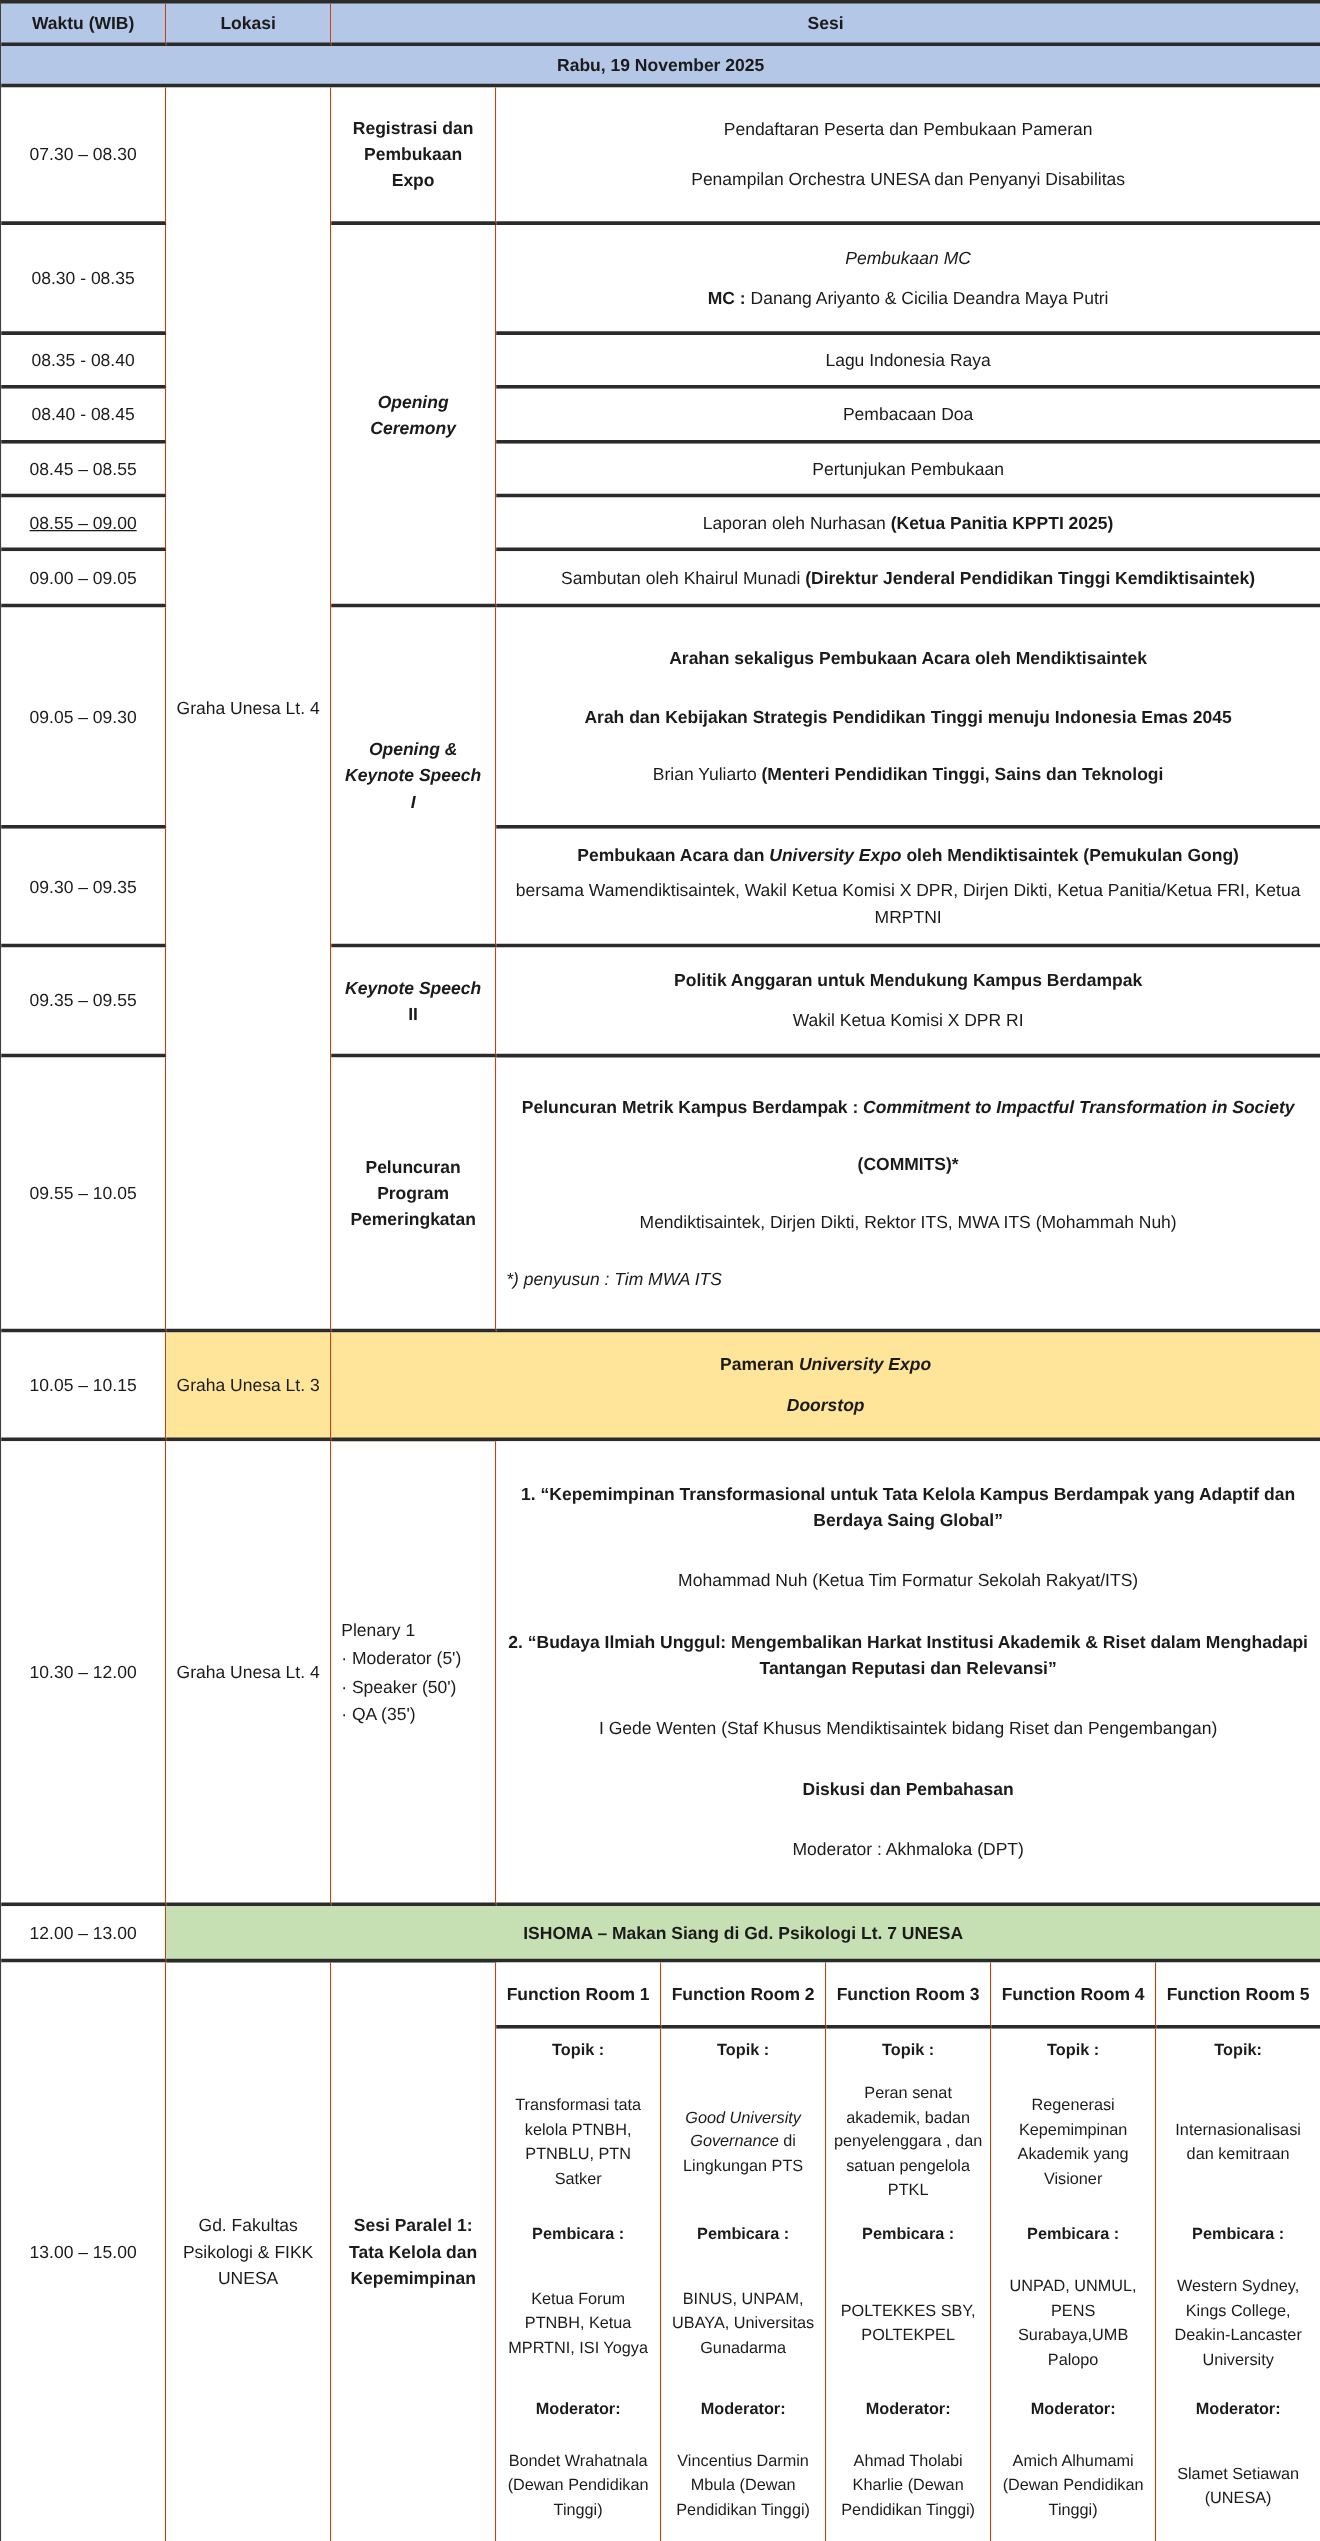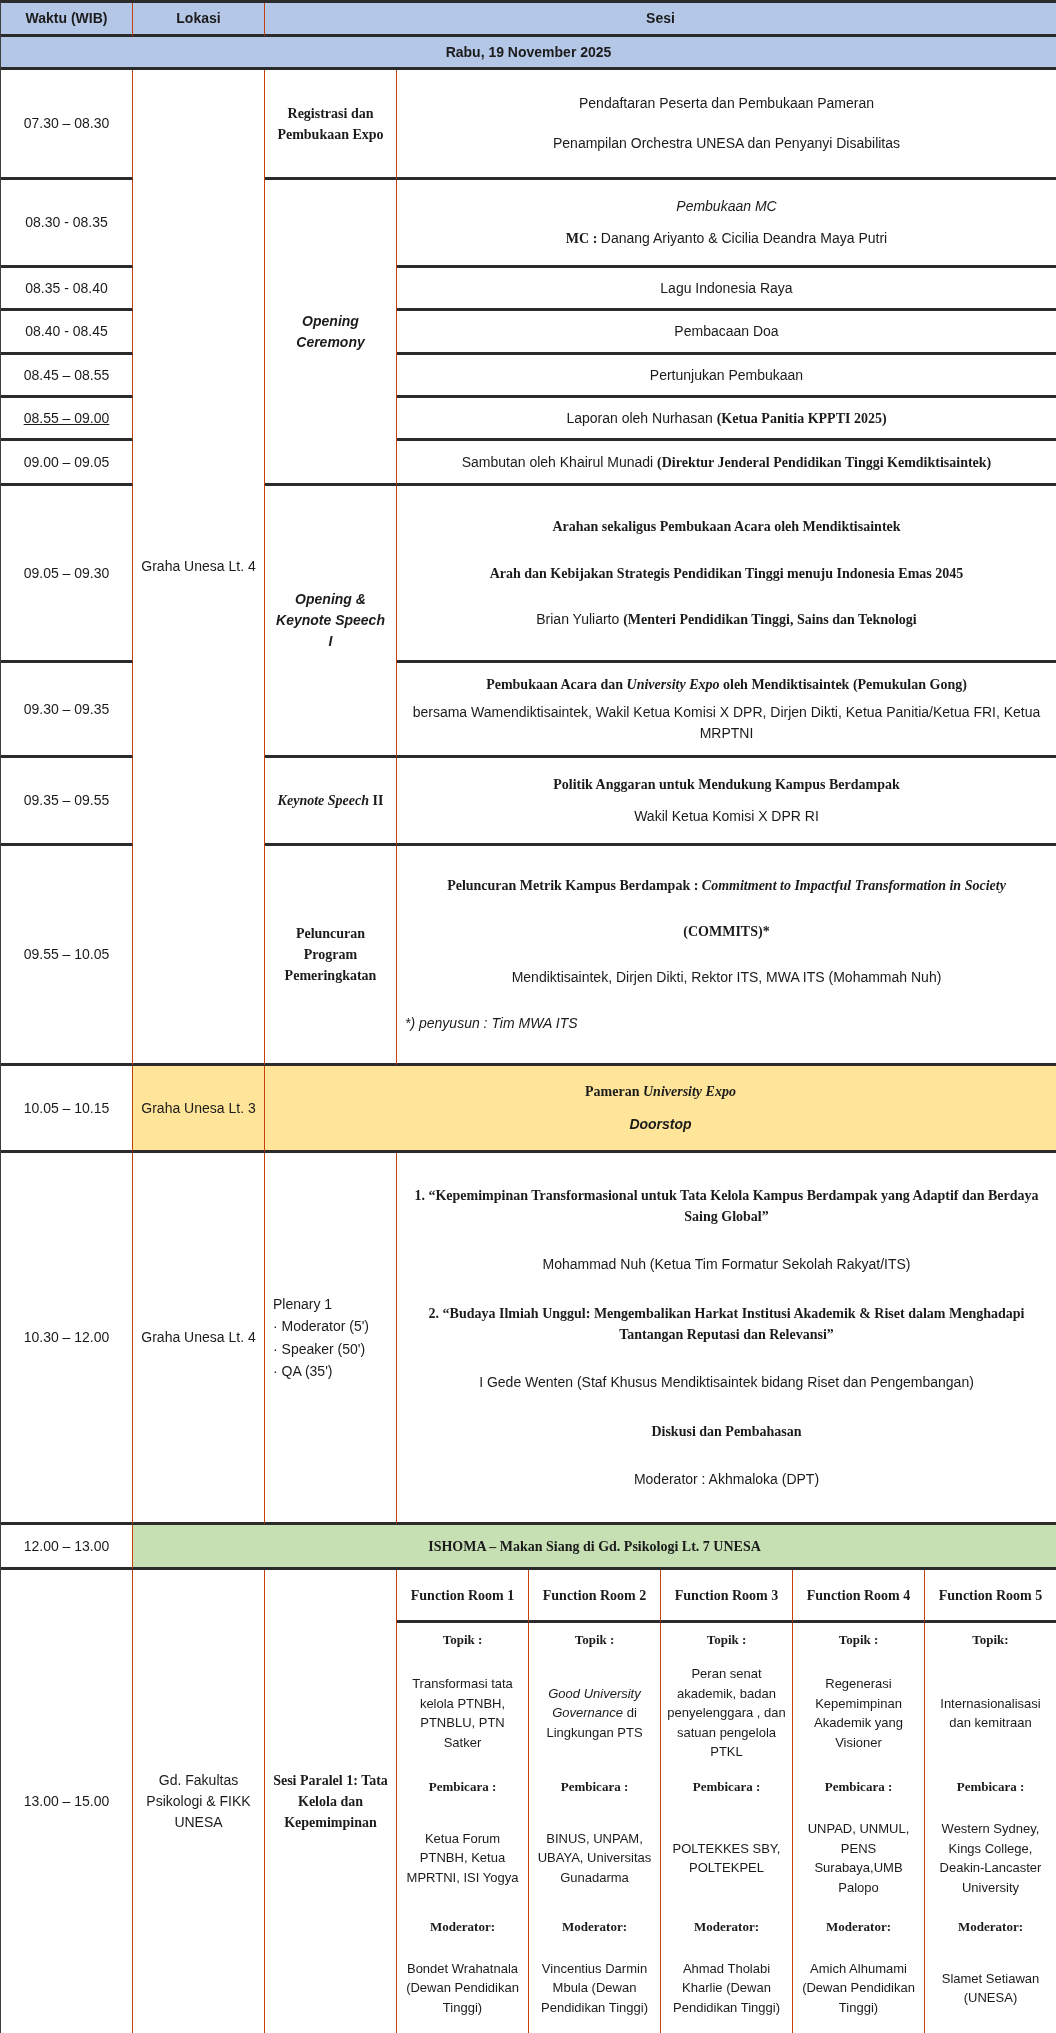--- a/index.html
+++ b/index.html
@@ -27,21 +27,21 @@
     justify-content:center;
     align-items:center;
     text-align:center;
     padding:4px 8px;
     overflow:hidden;
     background:#fff;
   }
   .head{background:#b4c7e7;font-weight:bold;}
   .yellow{background:#ffe599;}
   .green{background:#c6e0b4;}
-  .b{font-weight:bold;font-family:Liberation Serif, serif;}
+  .b{font-weight:bold;}
   .i{font-style:italic;}
   .bi{font-weight:bold;font-style:italic;}
   .spread{justify-content:space-evenly;}
   
   .a-htime{grid-area:1/1/2/2;}
   .a-hloc{grid-area:1/2/2/3;}
   .a-hses{grid-area:1/3/2/9;}
   .a-date{grid-area:2/1/3/9;}
   .a-t-reg{grid-area:3/1/4/2;} .a-t-mc{grid-area:4/1/5/2;} .a-t-anthem{grid-area:5/1/6/2;}
   .a-t-prayer{grid-area:6/1/7/2;} .a-t-perf{grid-area:7/1/8/2;} .a-t-report{grid-area:8/1/9/2;text-decoration:underline;}

